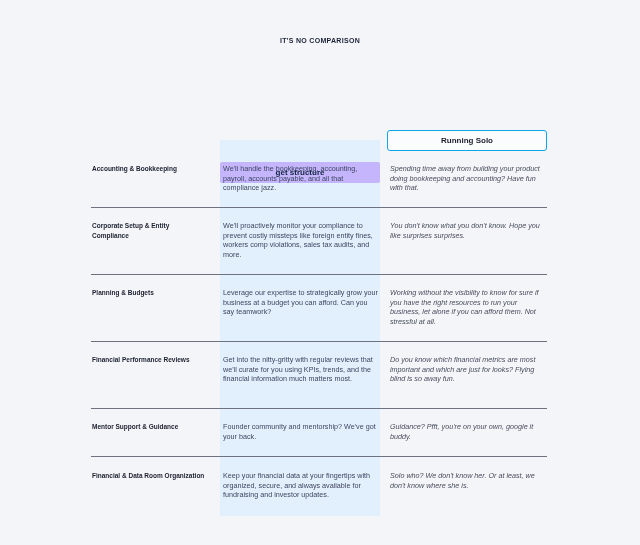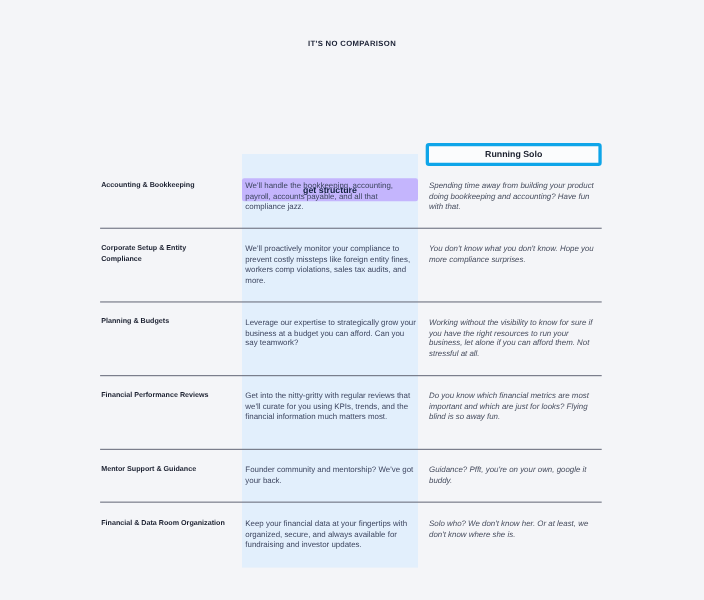--- a/index.html
+++ b/index.html
@@ -27,21 +27,21 @@
   }
   .col-head {
     position: absolute; top: 130px; height: 21px;
     font-size: 8px; display: flex; align-items: center; justify-content: center;
     box-sizing: border-box; border-radius: 2px;
   }
   .col-head.gs {
     left: 220px; width: 160px; background: #c4b5fd; color: #13233f; font-weight: 700; margin-top: 32px;
   }
   .col-head.rs {
-    left: 387px; width: 160px; background: #fbfcfd; border: 3px solid #0ea5e9;
+    left: 387px; width: 160px; background: #fbfcfd; border: 1px solid #0ea5e9;
     color: #1b1f2d; font-weight: 600; border-radius: 3px;
   }
   .row {
     position: absolute; left: 91px; width: 456px;
   }
   .row .label {
     position: absolute; left: 1px; top: 0; width: 115px;
     font-size: 6.5px; line-height: 10px; font-weight: 700; color: #1b2030;
   }
   .row .gs-text {
@@ -72,21 +72,21 @@
 <div class="row" style="top:164px;">
   <div class="label">Accounting &amp; Bookkeeping</div>
   <div class="gs-text">We'll handle the bookkeeping, accounting, payroll, accounts payable, and all that compliance jazz.</div>
   <div class="rs-text">Spending time away from building your product doing bookkeeping and accounting? Have fun with that.</div>
 </div>
 <div class="divider" style="top:207px;"></div>
 
 <div class="row" style="top:221px;">
   <div class="label">Corporate Setup &amp; Entity Compliance</div>
   <div class="gs-text">We'll proactively monitor your compliance to prevent costly missteps like foreign entity fines, workers comp violations, sales tax audits, and more.</div>
-  <div class="rs-text">You don't know what you don't know. Hope you more compliance surprises.</div>
+  <div class="rs-text">You don't know what you don't know. Hope you like surprises surprises.</div>
 </div>
 <div class="divider" style="top:274px;"></div>
 
 <div class="row" style="top:288px;">
   <div class="label">Planning &amp; Budgets</div>
   <div class="gs-text">Leverage our expertise to strategically grow your business at a budget you can afford. Can you say teamwork?</div>
   <div class="rs-text">Working without the visibility to know for sure if you have the right resources to run your business, let alone if you can afford them. Not stressful at all.</div>
 </div>
 <div class="divider" style="top:341px;"></div>
 

